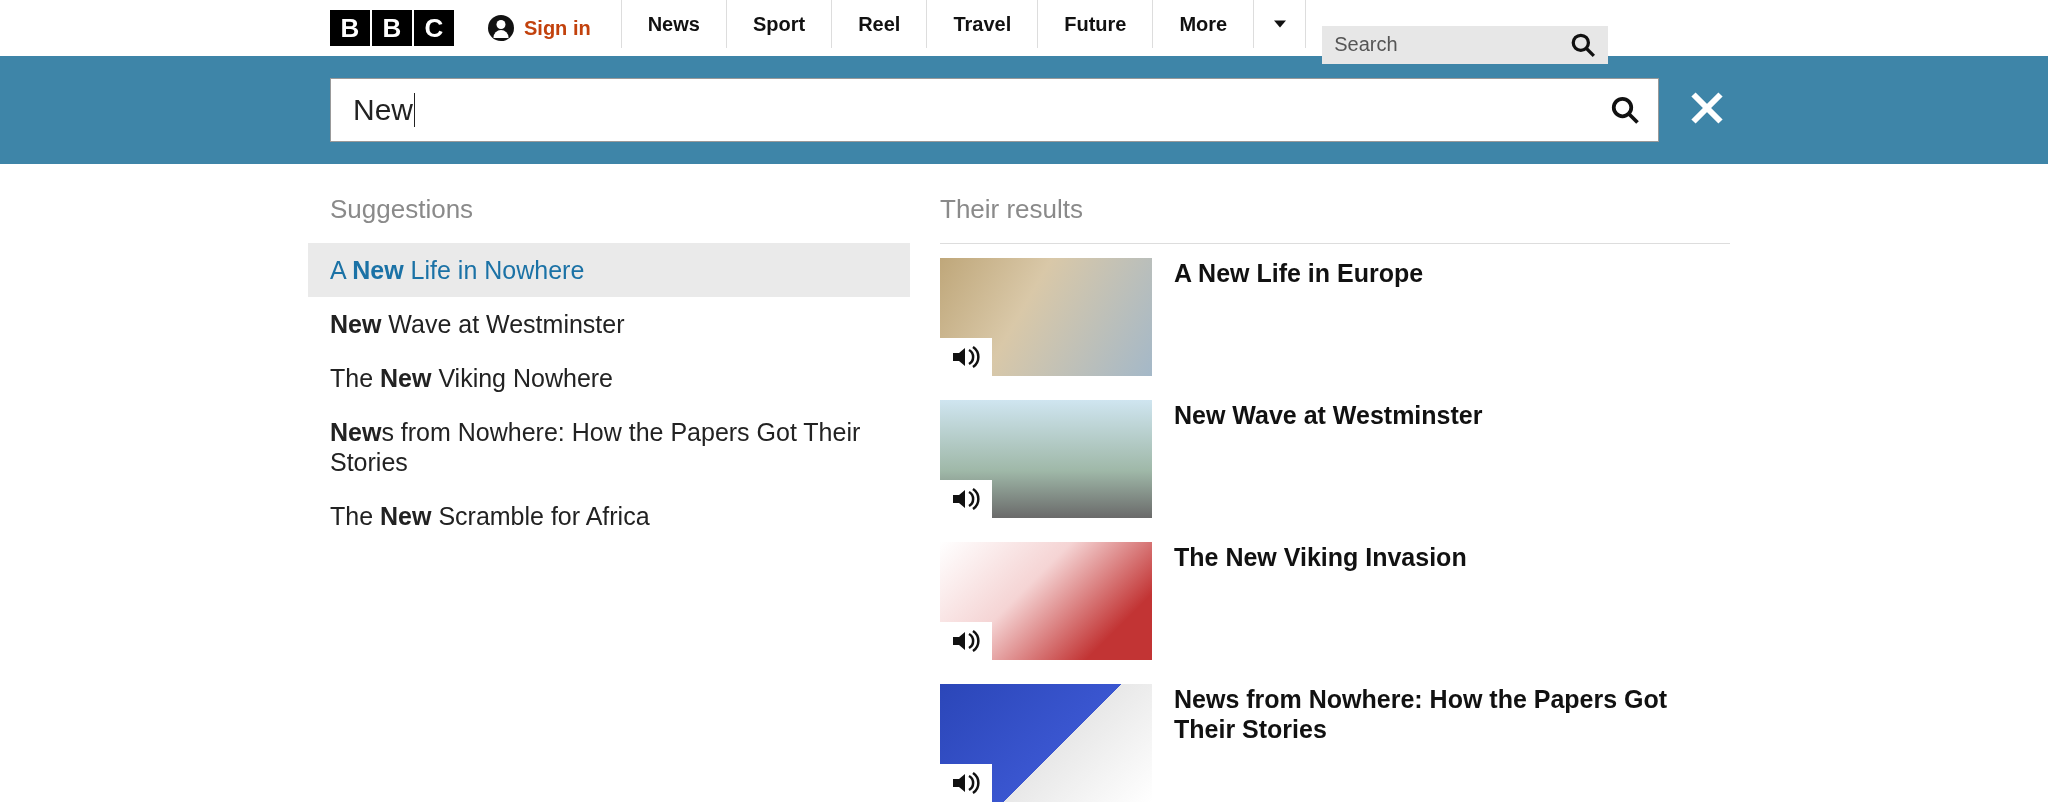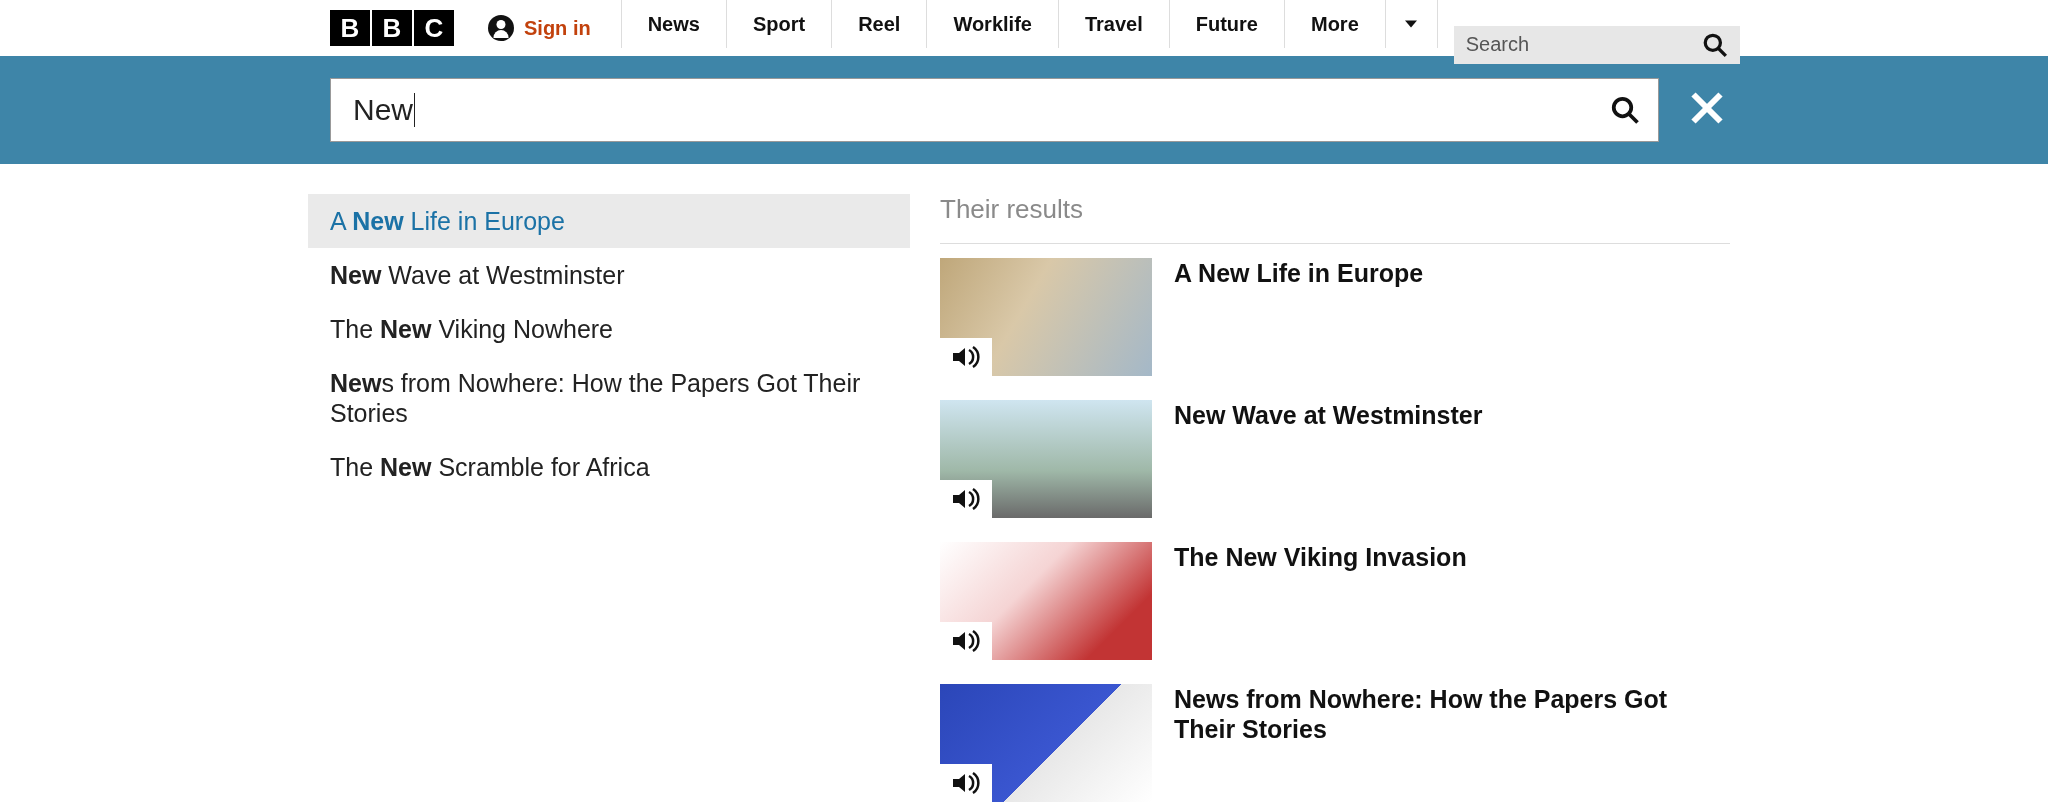--- a/index.html
+++ b/index.html
@@ -240,21 +240,20 @@
     </div>
     <div class="signin">
       <span class="avatar-icon"></span>
       <span>Sign in</span>
     </div>
   </div>
   <div class="nav-items">
     <a>News</a>
     <a>Sport</a>
     <a>Reel</a>
-    <a>Worklife</a>
     <a>Travel</a>
     <a>Future</a>
     <a>More</a>
     <div class="nav-more-caret">
       <svg viewBox="0 0 10 10">
           <path d="M0 2 L5 8 L10 2 Z" fill="#111"></path>
         </svg>
     </div>
   </div>
   <div class="top-search">
@@ -283,23 +282,24 @@
         <line x1="3" y1="3" x2="21" y2="21" stroke="#fff" stroke-width="4"></line>
         <line x1="21" y1="3" x2="3" y2="21" stroke="#fff" stroke-width="4"></line>
       </svg>
     </div>
   </div>
 </div>
 
 <div class="content">
 
   <div class="col suggestions-col">
+    <h2 class="section-title">Suggestions</h2>
     <div class="suggestions-list">
       <div class="sugg-item active">
-        <span>A </span><b>New</b><span> Life in Europe</span>
+        <span>A </span><b>New</b><span> Life in Nowhere</span>
       </div>
       <div class="sugg-item">
         <span></span><b>New</b><span> Wave at Westminster</span>
       </div>
       <div class="sugg-item">
         <span>The </span><b>New</b><span> Viking Nowhere</span>
       </div>
       <div class="sugg-item">
         <span></span><b>New</b><span>s from Nowhere: How the Papers Got Their Stories</span>
       </div>

